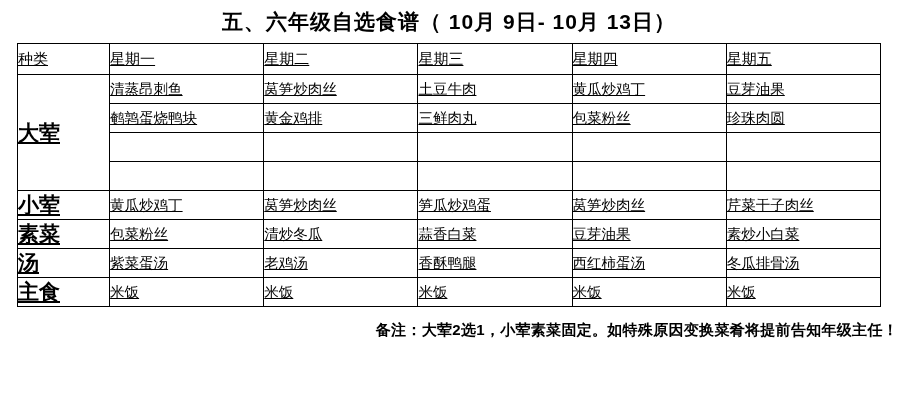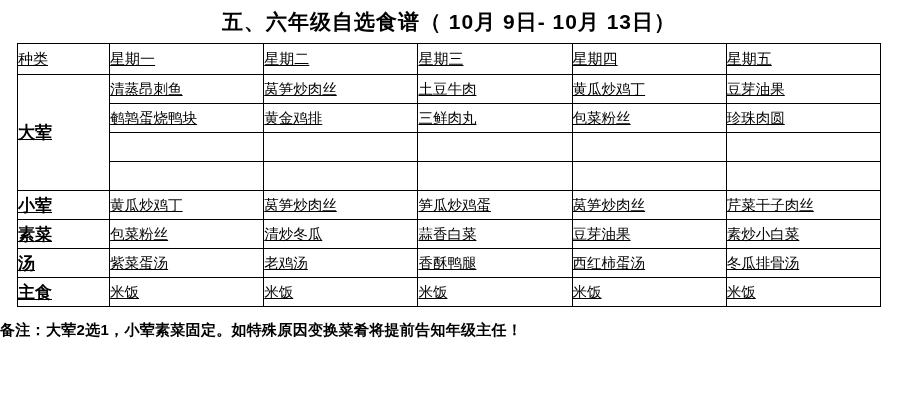--- a/index.html
+++ b/index.html
@@ -42,29 +42,29 @@
     padding: 0;
     height: 28px;
     text-decoration: underline;
   }
   table.menu td.head {
     font-size: 15px;
     height: 30px;
   }
   table.menu td.cat {
     font-weight: bold;
-    font-size: 17px;
+    font-size: 21px;
     width: 92px;
   }
   table.menu td.blank {
     height: 28px;
   }
   .col-day { width: 154px; }
   .note {
-    text-align: left;
+    text-align: right;
     font-size: 15px;
     font-weight: bold;
     padding-top: 14px;
     letter-spacing: 0.3px;
   }
 </style>
 </head>
 <body>
 
 <div class="page">

